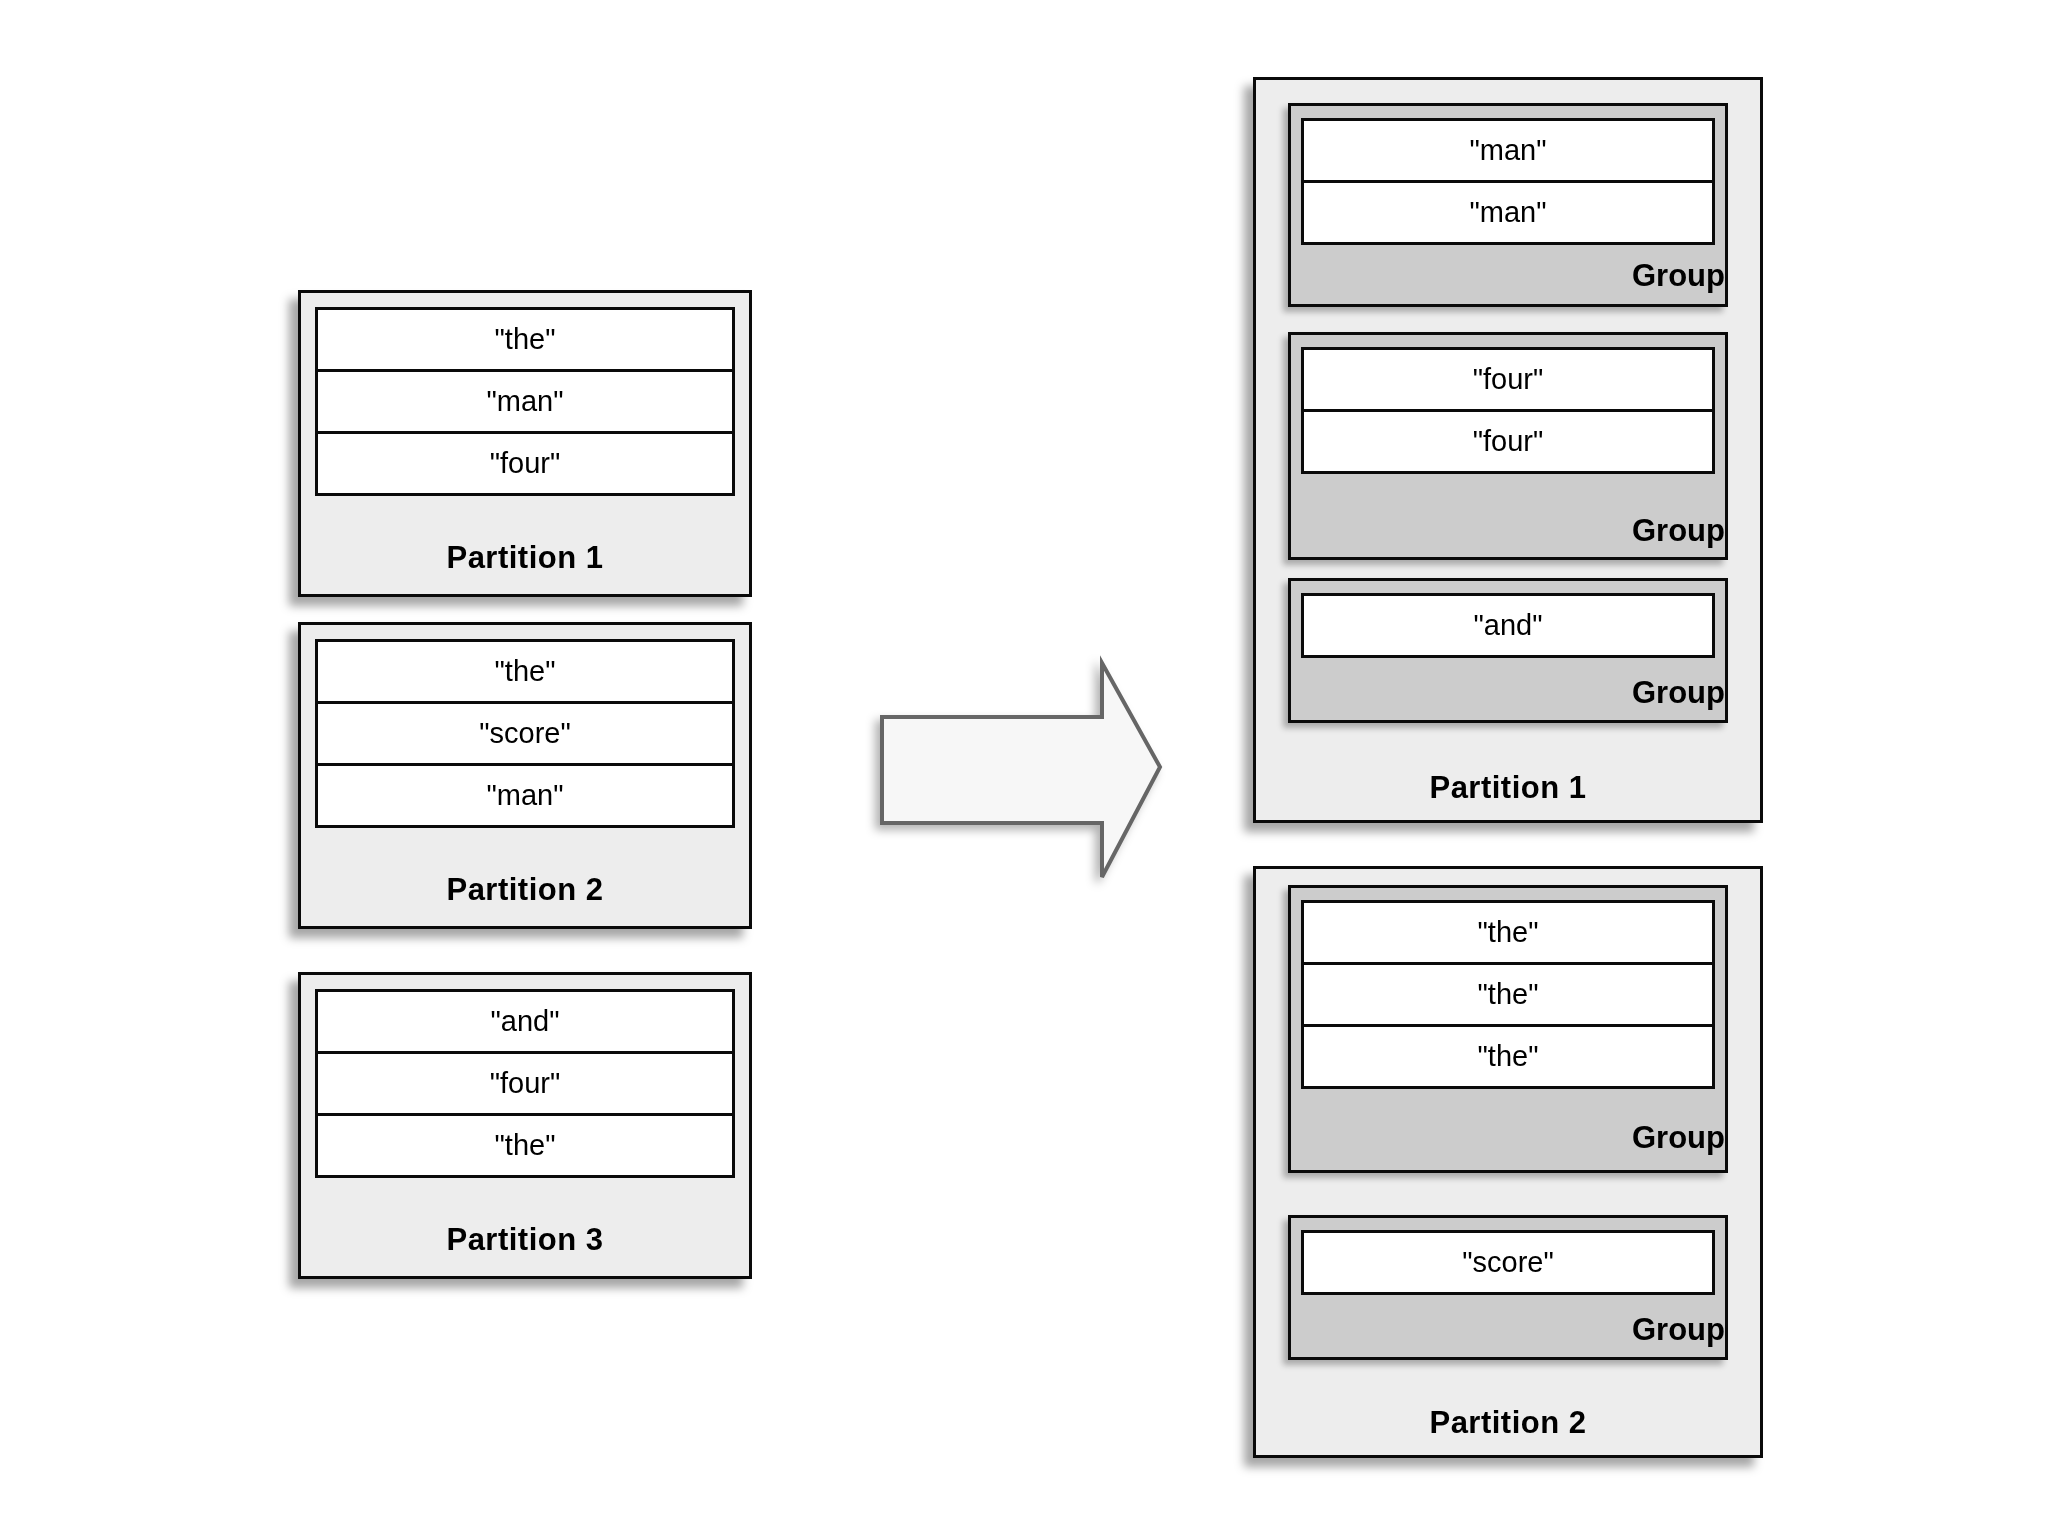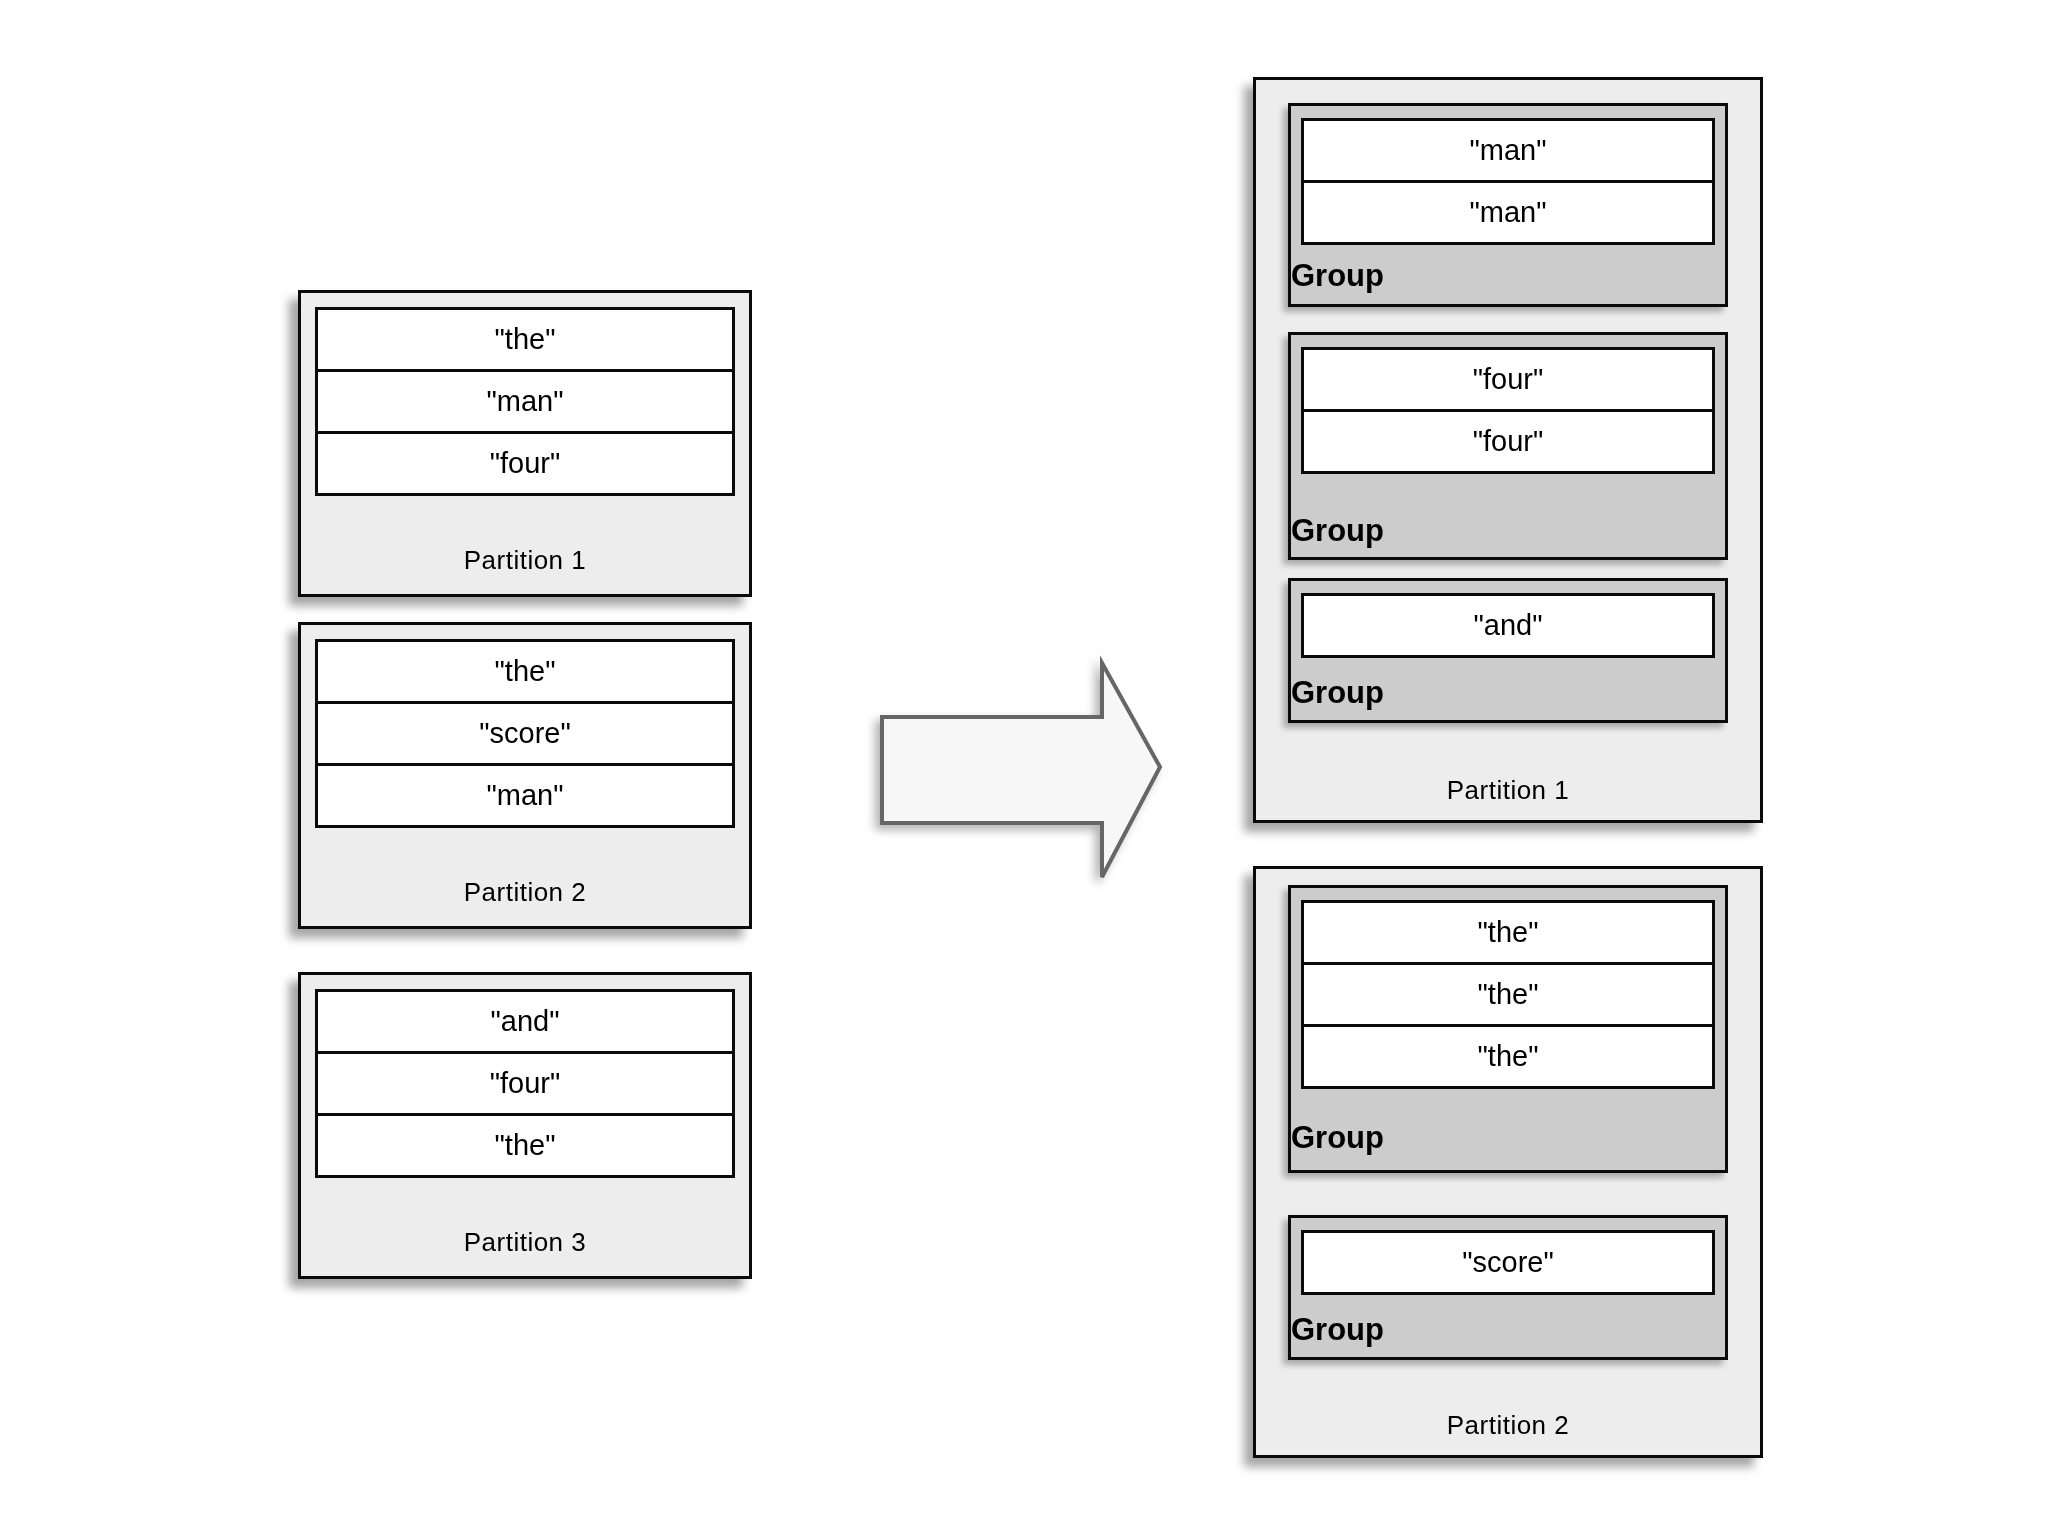--- a/index.html
+++ b/index.html
@@ -46,22 +46,22 @@
     align-items: center;
     justify-content: center;
     font-size: 29px;
   }
   .cell:first-child { margin-top: 0; }
 
   .part-label {
     margin-top: auto;
     margin-bottom: 18px;
     text-align: center;
-    font-weight: normal;
-    font-size: 26px;
+    font-weight: bold;
+    font-size: 31px;
     letter-spacing: 0.5px;
   }
   .p-right-1 .part-label, .p-right-2 .part-label { margin-bottom: 14px; }
 
   
   .group {
     background: var(--group-bg, #cccccc);
     border: 3px solid var(--line, #0a0a0a);
     box-shadow: -5px 5px 6px rgba(0,0,0,0.28);
     display: flex;
@@ -69,21 +69,21 @@
     box-sizing: border-box;
   }
   .g-man   { margin-top: 23px; height: 204px; }
   .g-four  { margin-top: 25px; height: 228px; }
   .g-and   { margin-top: 18px; height: 145px; }
   .g-the   { margin-top: 16px; height: 288px; }
   .g-score { margin-top: 42px; height: 145px; }
 
   .group-label {
     margin-top: auto;
-    text-align: left;
+    text-align: right;
     font-weight: bold;
     font-size: 31px;
   }
   .g-man   .group-label { margin-bottom: 10px; }
   .g-four  .group-label { margin-bottom: 8px; }
   .g-and   .group-label { margin-bottom: 9px; }
   .g-the   .group-label { margin-bottom: 14px; }
   .g-score .group-label { margin-bottom: 9px; }
 
   

